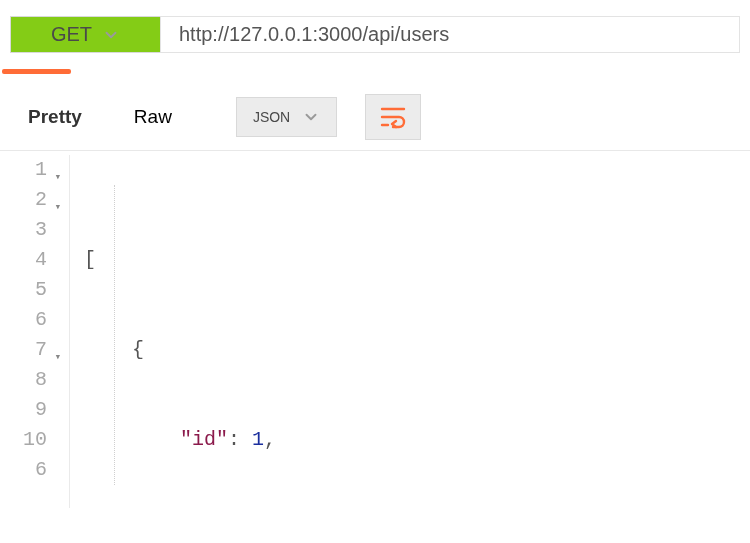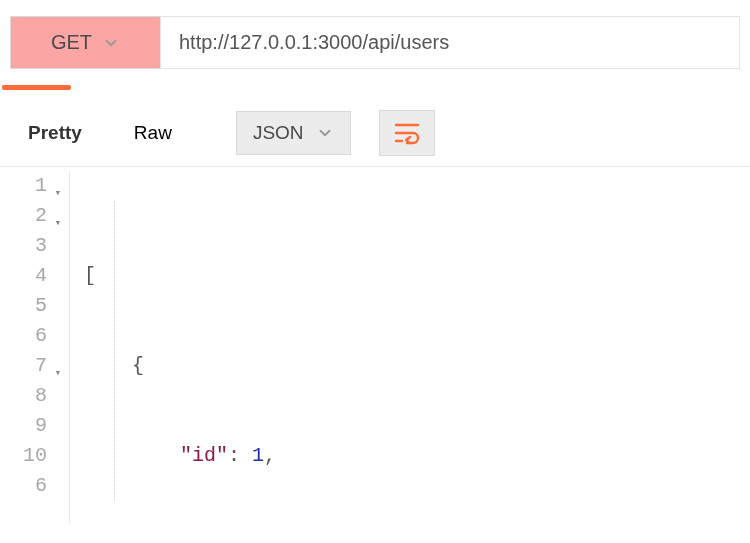--- a/index.html
+++ b/index.html
@@ -12,41 +12,41 @@
   }
 
   
   .request-bar {
     display: flex;
     align-items: stretch;
     padding: 16px 10px 10px 10px;
   }
   .method-btn {
     width: 150px;
-    background: #fca5a5;
+    background: #84cc16;
     border: 1px solid #d9d9d9;
     display: flex;
     align-items: center;
     justify-content: center;
     gap: 10px;
     font-size: 20px;
     color: #4a4a4a;
     font-weight: 500;
     cursor: pointer;
     user-select: none;
     border-right: none;
   }
   .method-btn .chev { color:#8c8c8c; }
   .url-input {
     flex: 1;
     border: 1px solid #e3e3e3;
     background: #fff;
     font-size: 20px;
     color: #555;
-    padding: 14px 18px;
+    padding: 6px 18px;
     outline: none;
   }
 
   
   .progress {
     height: 5px;
     width: 69px;
     margin-left: 2px;
     background: #ff6c37;
     border-radius: 2px;
@@ -71,21 +71,21 @@
   .tab.active { color: #333; font-weight: 600; }
   .spacer-sm { width: 8px; }
 
   .dropdown {
     background: #ececec;
     border: 1px solid #d9d9d9;
     padding: 10px 16px;
     display: flex;
     align-items: center;
     gap: 12px;
-    font-size: 19px;
+    font-size: 14px;
     color: #4a4a4a;
     cursor: pointer;
     margin-left: 6px;
   }
   .dropdown .chev { color:#8c8c8c; }
 
   .wrap-btn {
     background: #ececec;
     border: 1px solid #d9d9d9;
     width: 56px;

